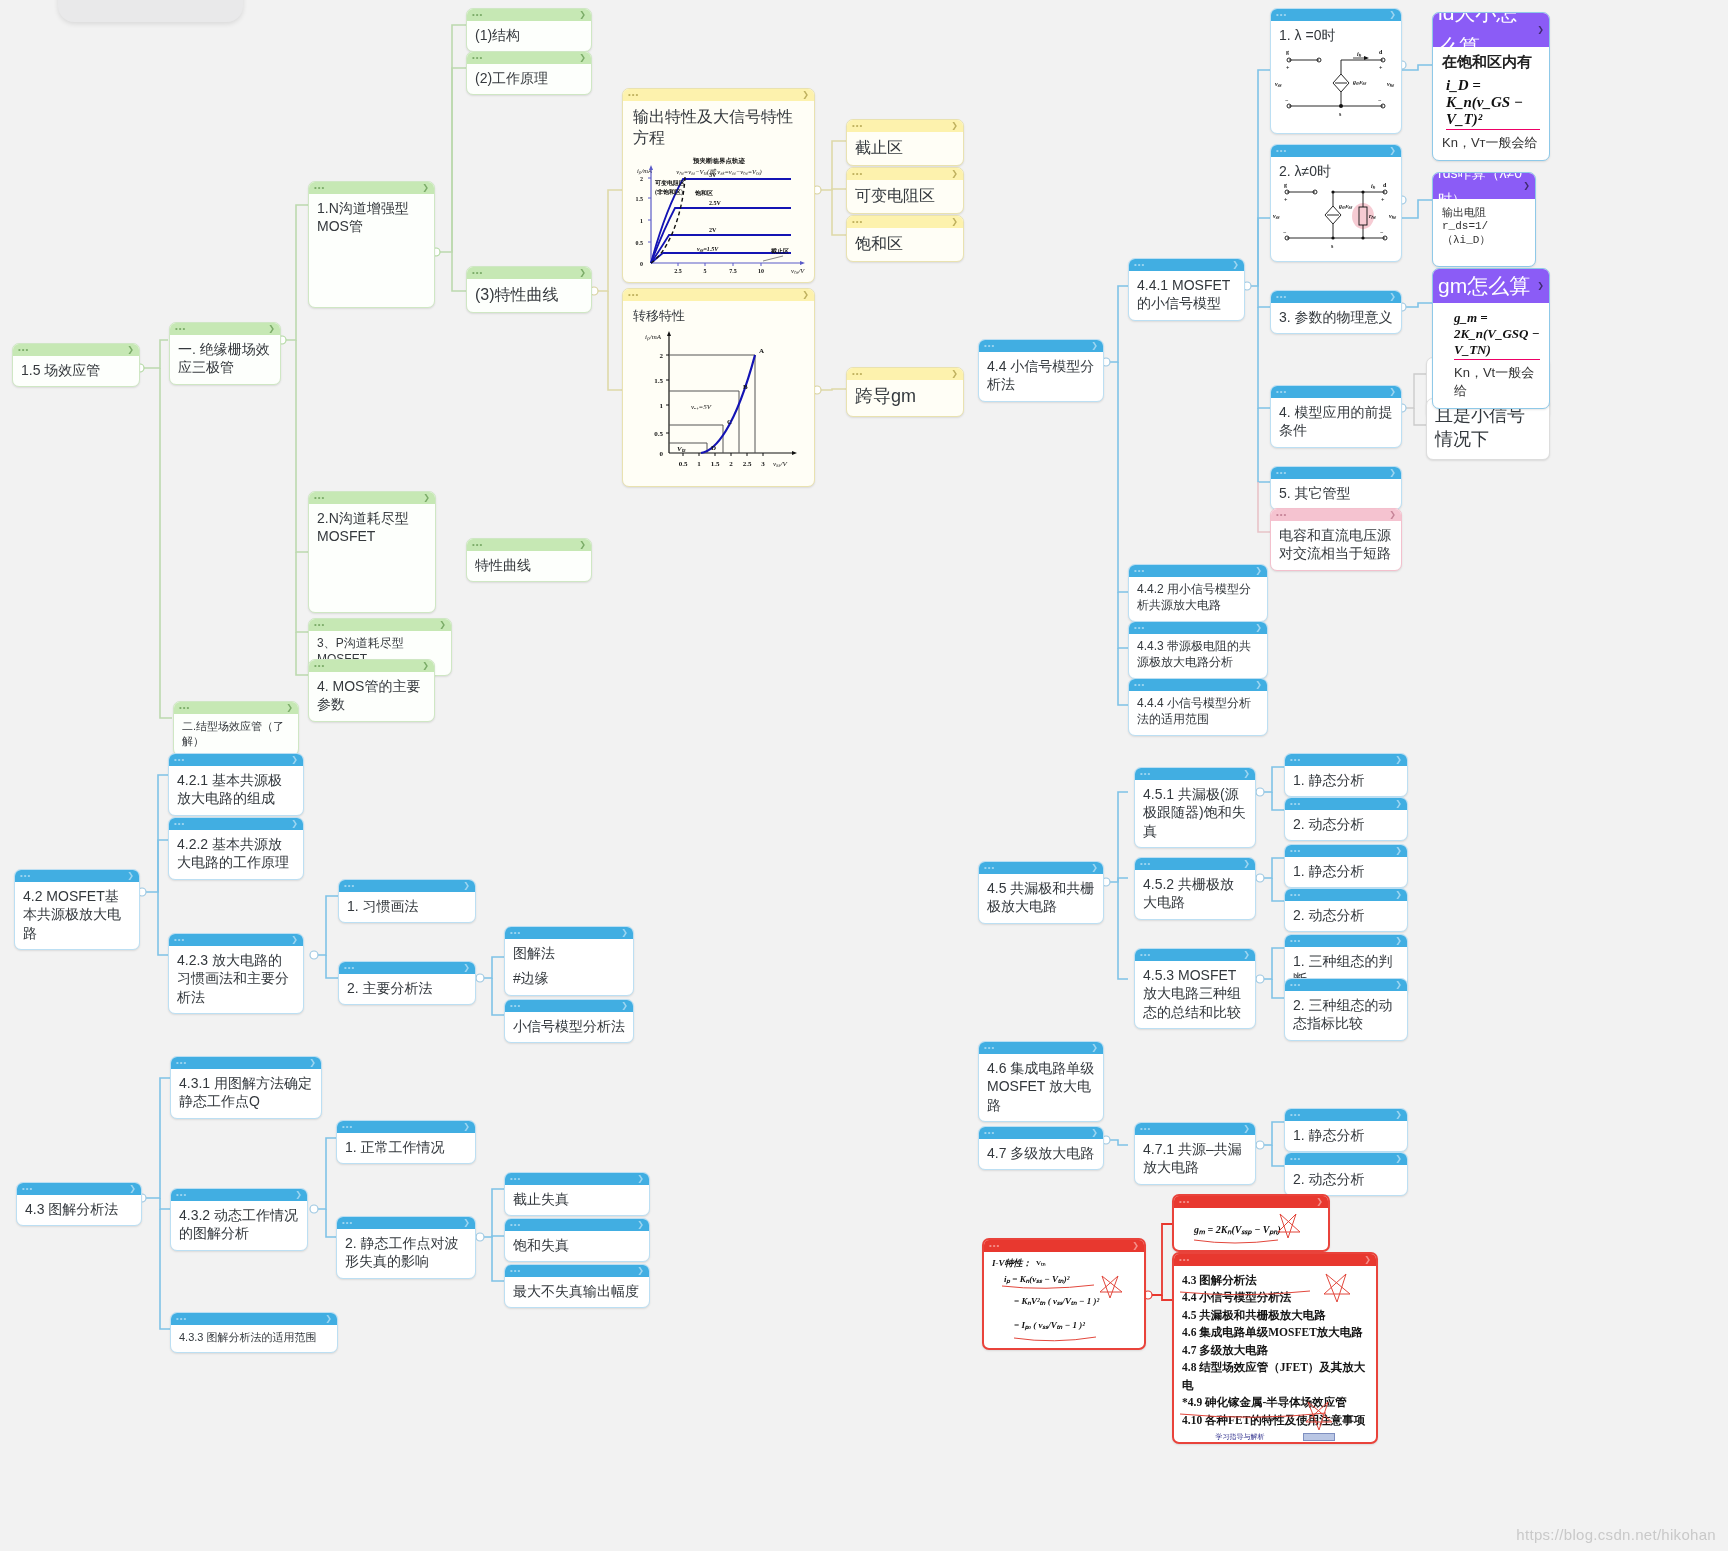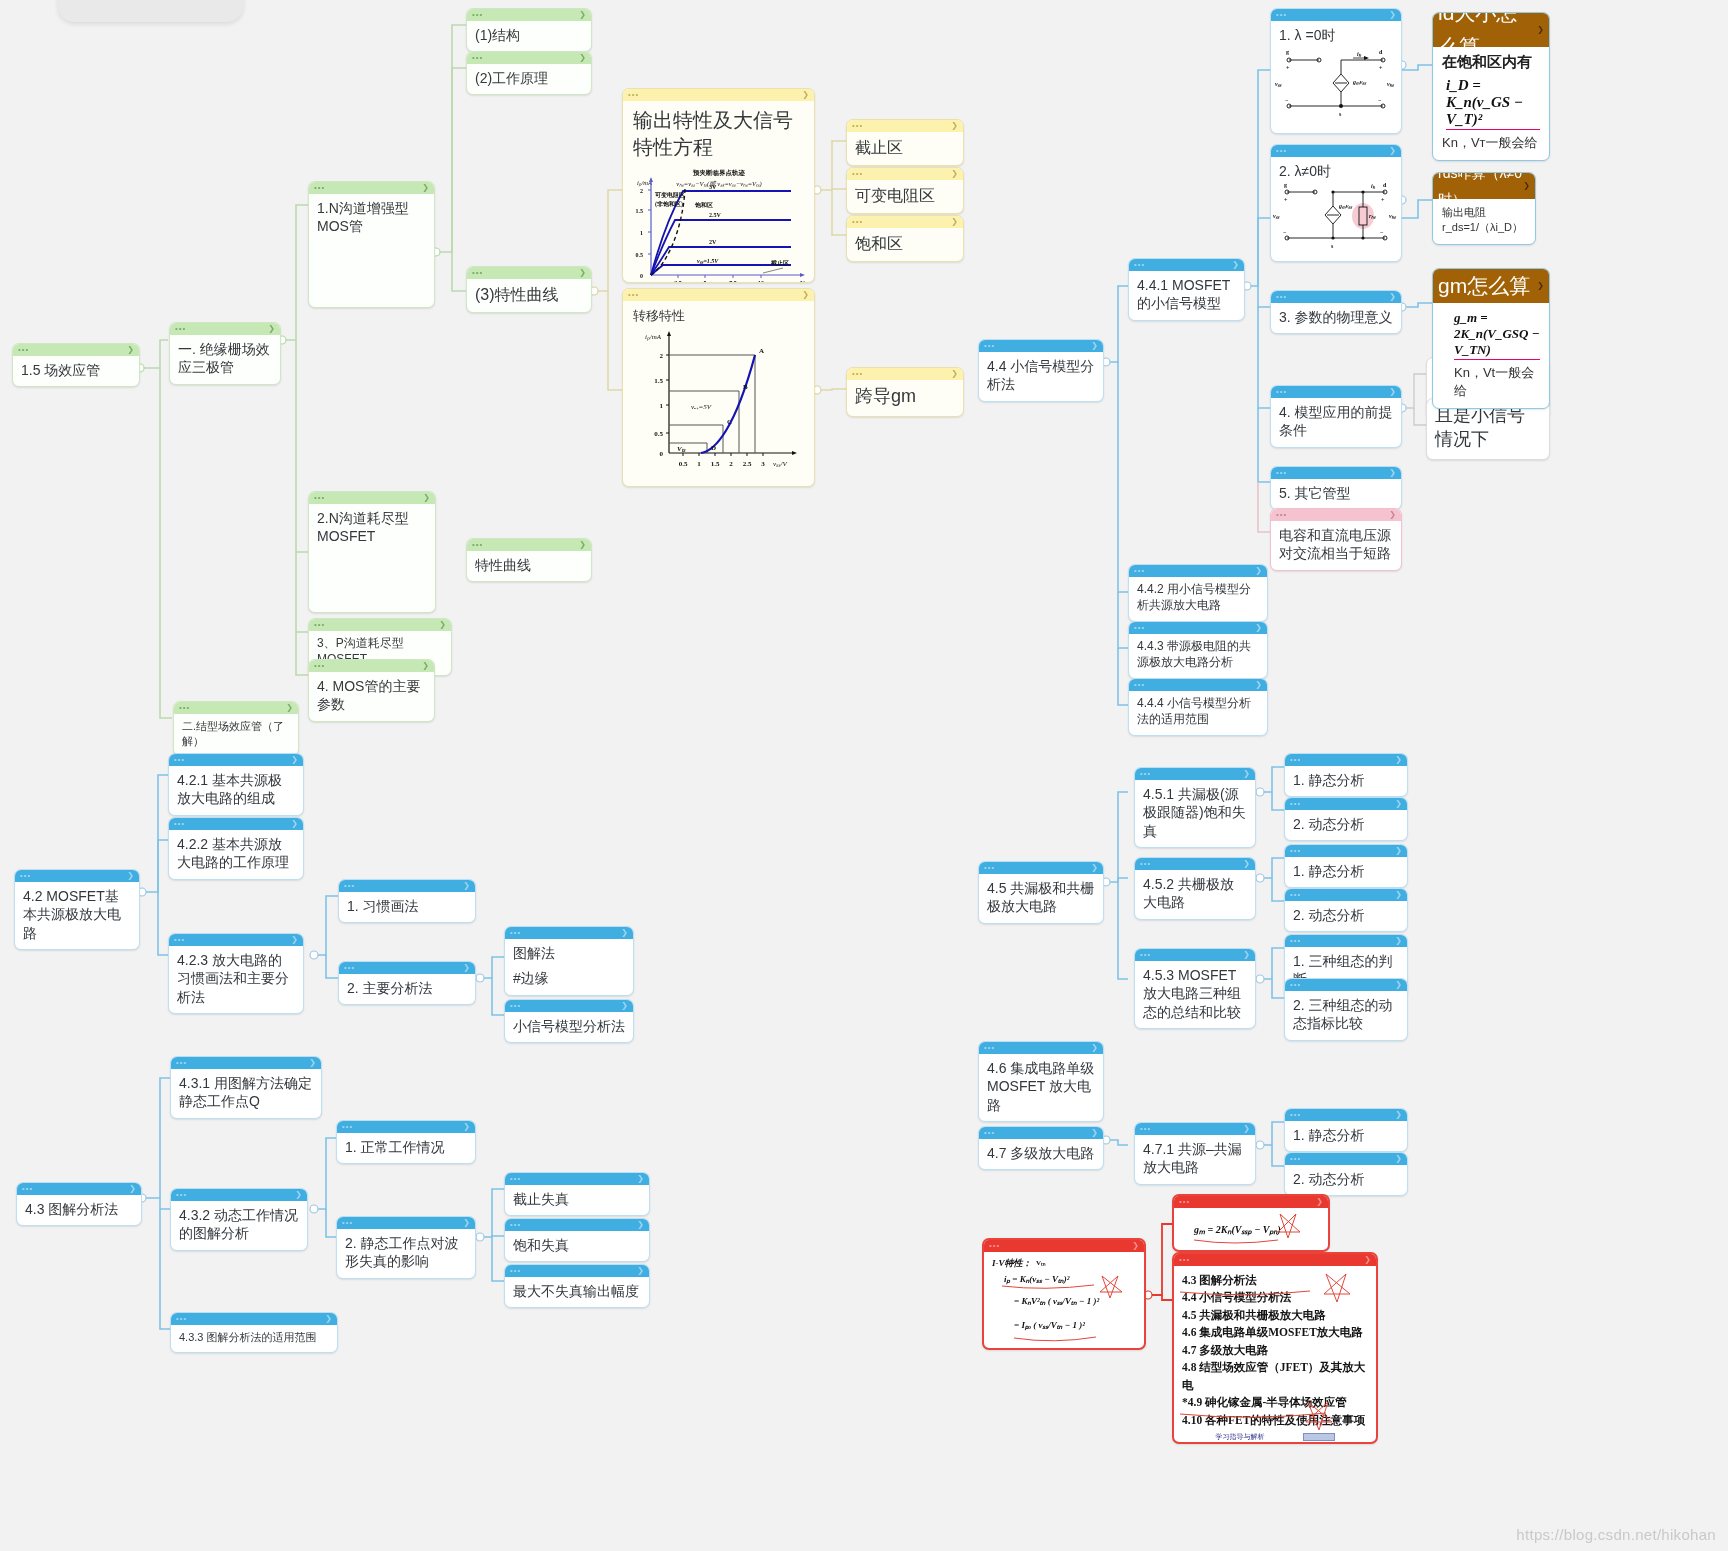--- a/index.html
+++ b/index.html
@@ -40,38 +40,38 @@
   .t-green .bar { background:#c6e8b4; color:#3e7a2a; }
   .t-green .body { color:#35393d; }
   
   .t-yellow { border-color:#e9e2b0; background:#fffef6; }
   .t-yellow .bar { background:#fdf2ad; color:#8d7c1f; }
   
   .t-blue { border-color:#bcdff3; background:#fff; }
   .t-blue .bar { background:#41aee2; color:#eaf6fd; }
   
   .t-bluehead { border-color:#8fc9e8; background:#fff; }
-  .t-bluehead .bar { background:#a16207; height:34px; }
+  .t-bluehead .bar { background:#8b5cf6; height:34px; }
   .t-bluehead .bar .title { font-size:21px; color:#fff; line-height:34px; }
   
   .t-red { border-color:#e9433b; background:#fff; border-width:2px; }
   .t-red .bar { background:#e8382f; color:#ffd9d6; }
   
   .t-pink { border-color:#f3c0cd; background:#fff; }
   .t-pink .bar { background:#f5c3d0; color:#a0506a; }
   
   .t-plain { border-color:#ddd; background:#fff;font-family:Liberation Serif, serif; }
 
   .small .body { font-size:12px; }
   .tiny  .body { font-size:11px; }
   .lg    .body { font-size:16px; }
   .xl    .body { font-size:18px; }
 
   .tagblue { color:#2b2bd6; }
-  .cardtitle { font-size:20px; color:#34383d; padding:6px 10px 2px 10px; }
+  .cardtitle { font-size:16px; color:#34383d; padding:6px 10px 2px 10px; }
   .subtitle  { font-size:13px; color:#34383d; padding:6px 10px 0 10px; }
 
   
   .artifact {
     position:absolute; left:58px; top:-12px; width:185px; height:34px;
     background:#e9e9ea; border-radius:0 0 16px 16px;
     box-shadow:0 2px 5px rgba(0,0,0,.10);
   }
   .watermark {
     position:absolute; right:12px; bottom:8px;
@@ -621,21 +621,21 @@
       <div class="formula fbold" style="font-size:15px; color:#111; margin:5px 0 4px 4px; border-bottom:1px solid #e06; display:inline-block; padding-bottom:1px;">i_D = K_n(v_GS − V_T)²</div>
       <div style="font-size:13px; color:#333;">Kn，Vᴛ一般会给</div>
     </div>
   </div>
 
   <div class="node t-bluehead" style="left:1432px; top:172px; width:104px;">
     <div class="bar" style="height:26px">
       <span class="title" style="font-size:14px;line-height:26px">rds咋算（λ≠0时）</span>
       <span class="chev">❯</span>
     </div>
-    <div style="padding:6px 9px 9px 9px;">
+    <div style="padding:6px 9px 19px 9px;font-family:Liberation Mono, monospace;">
       <div style="font-size:11px; color:#333;">输出电阻 r_ds=1/（λi_D）</div>
     </div>
   </div>
 
   <div class="node t-bluehead" style="left:1432px; top:268px; width:118px;">
     <div class="bar">
       <span class="title">gm怎么算</span>
       <span class="chev">❯</span>
     </div>
     <div style="padding:7px 9px 8px 21px;">

